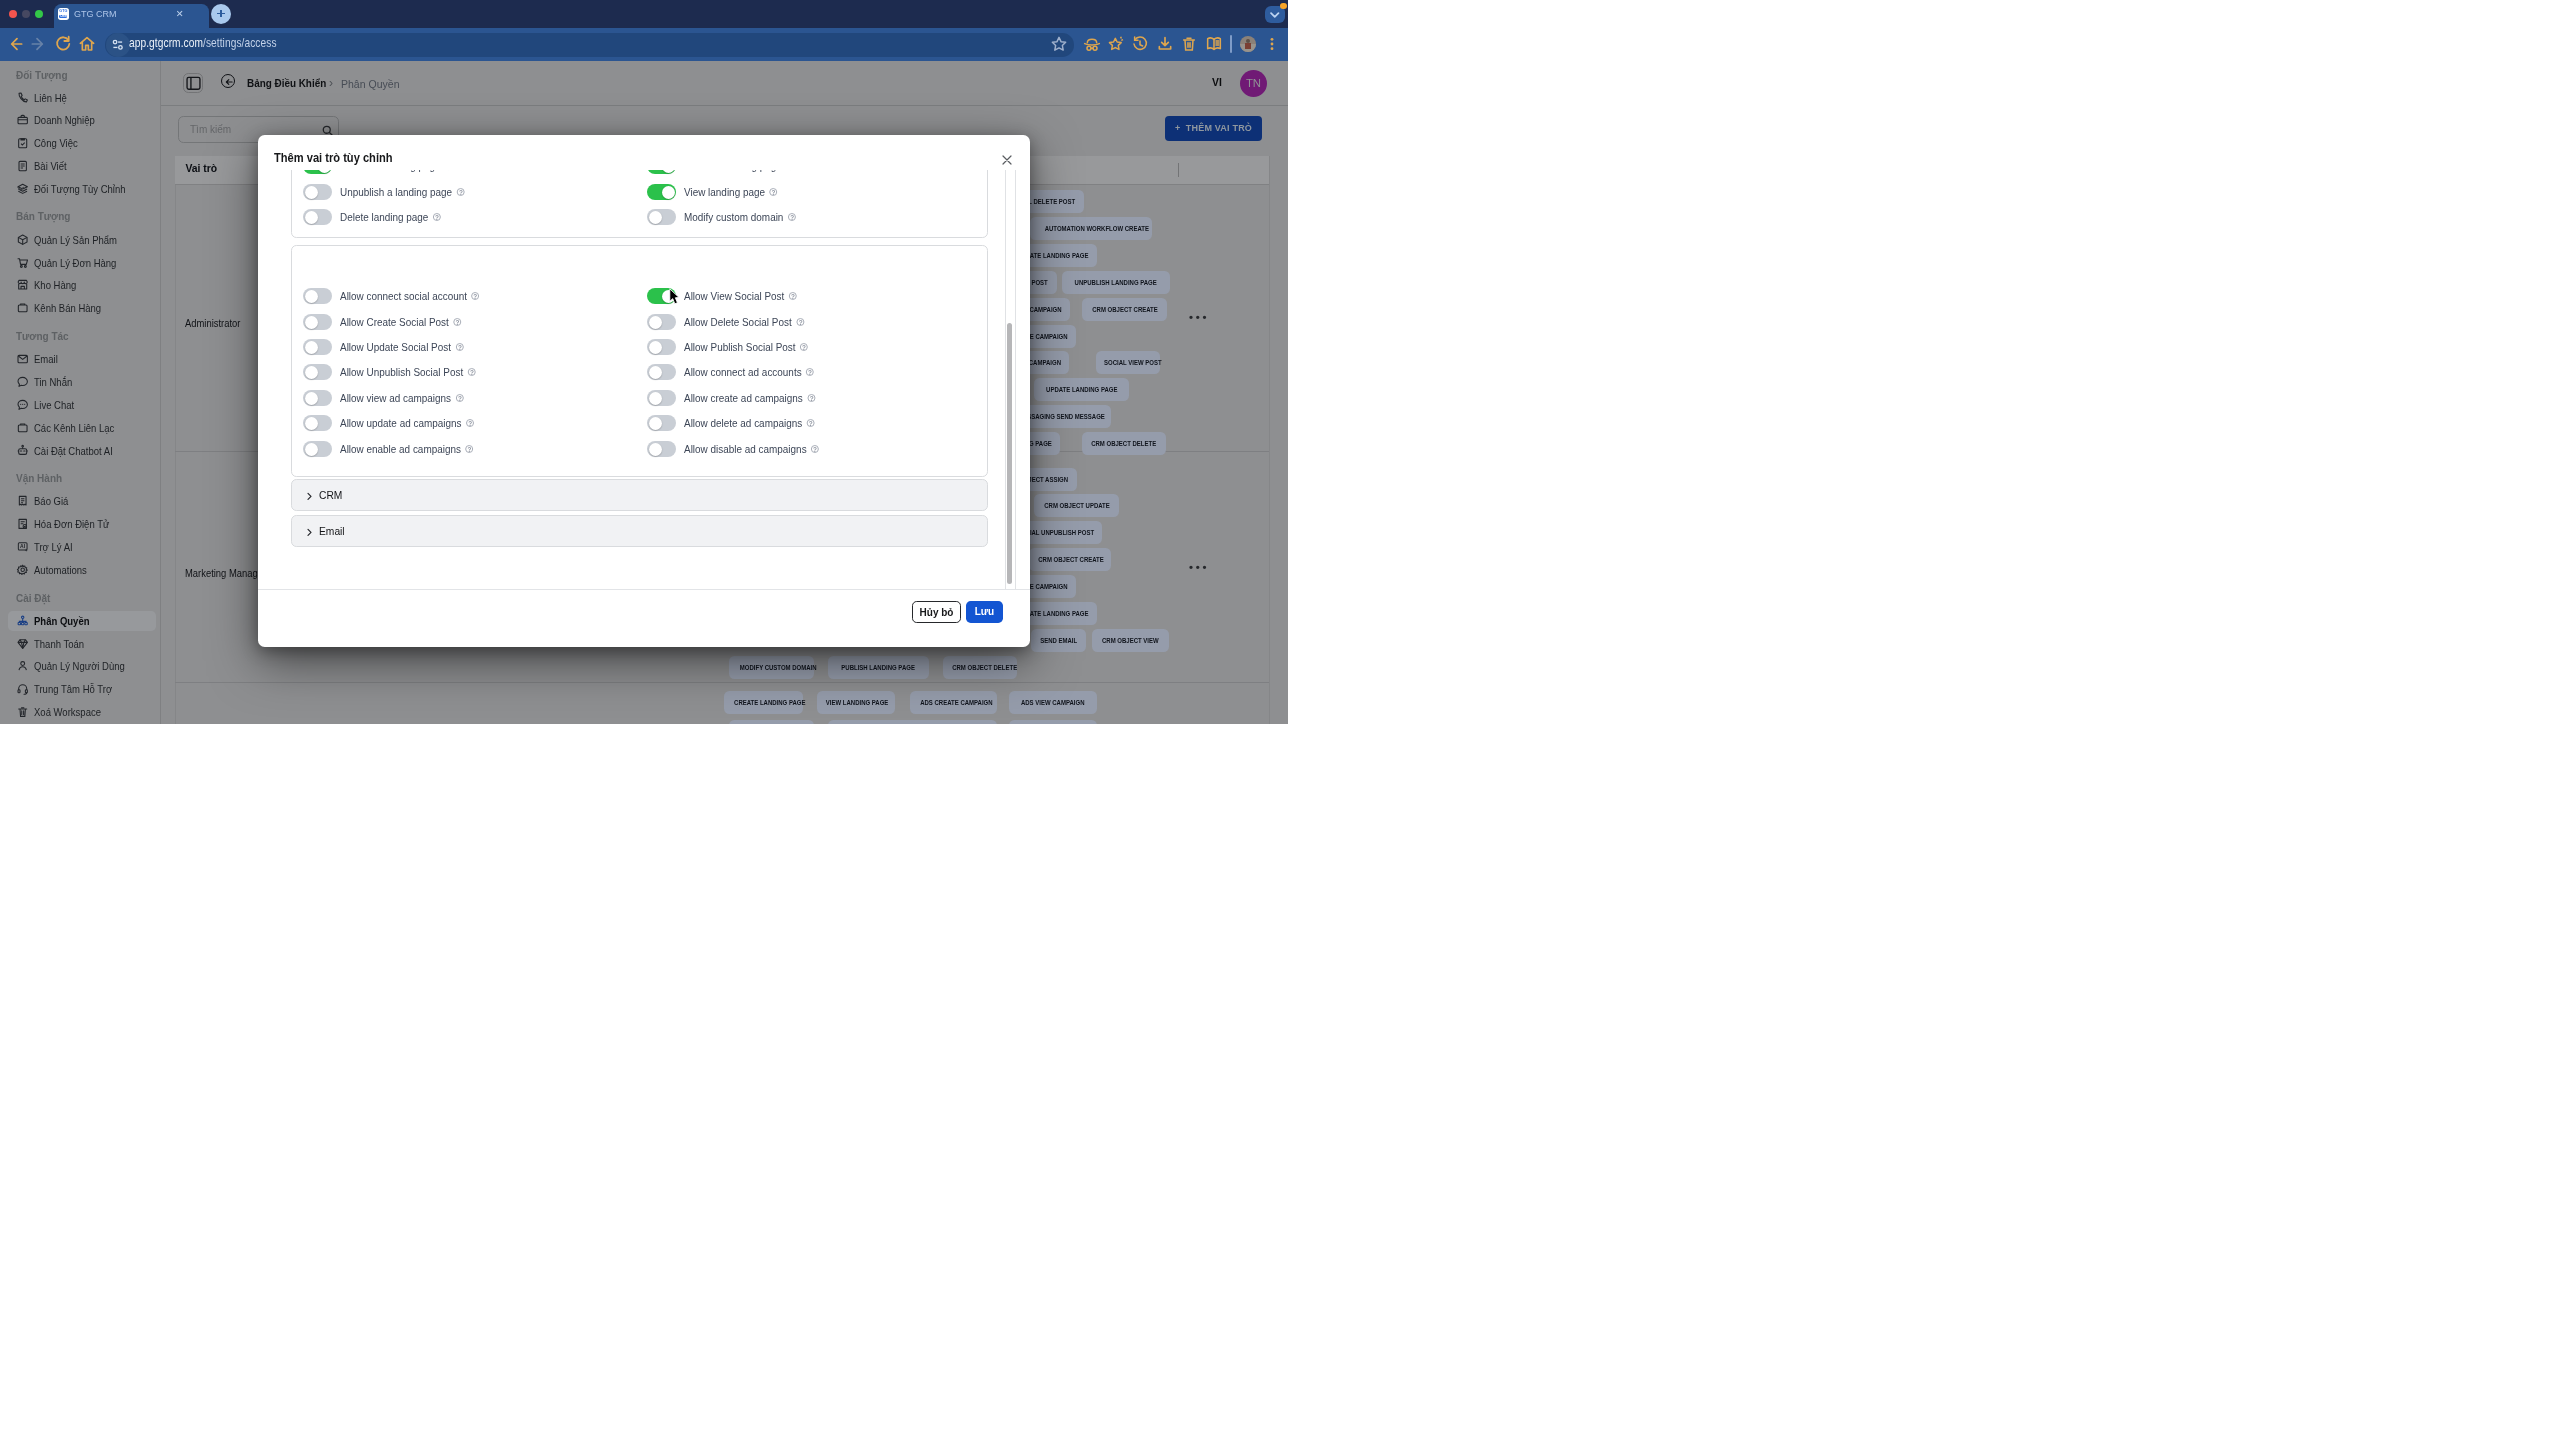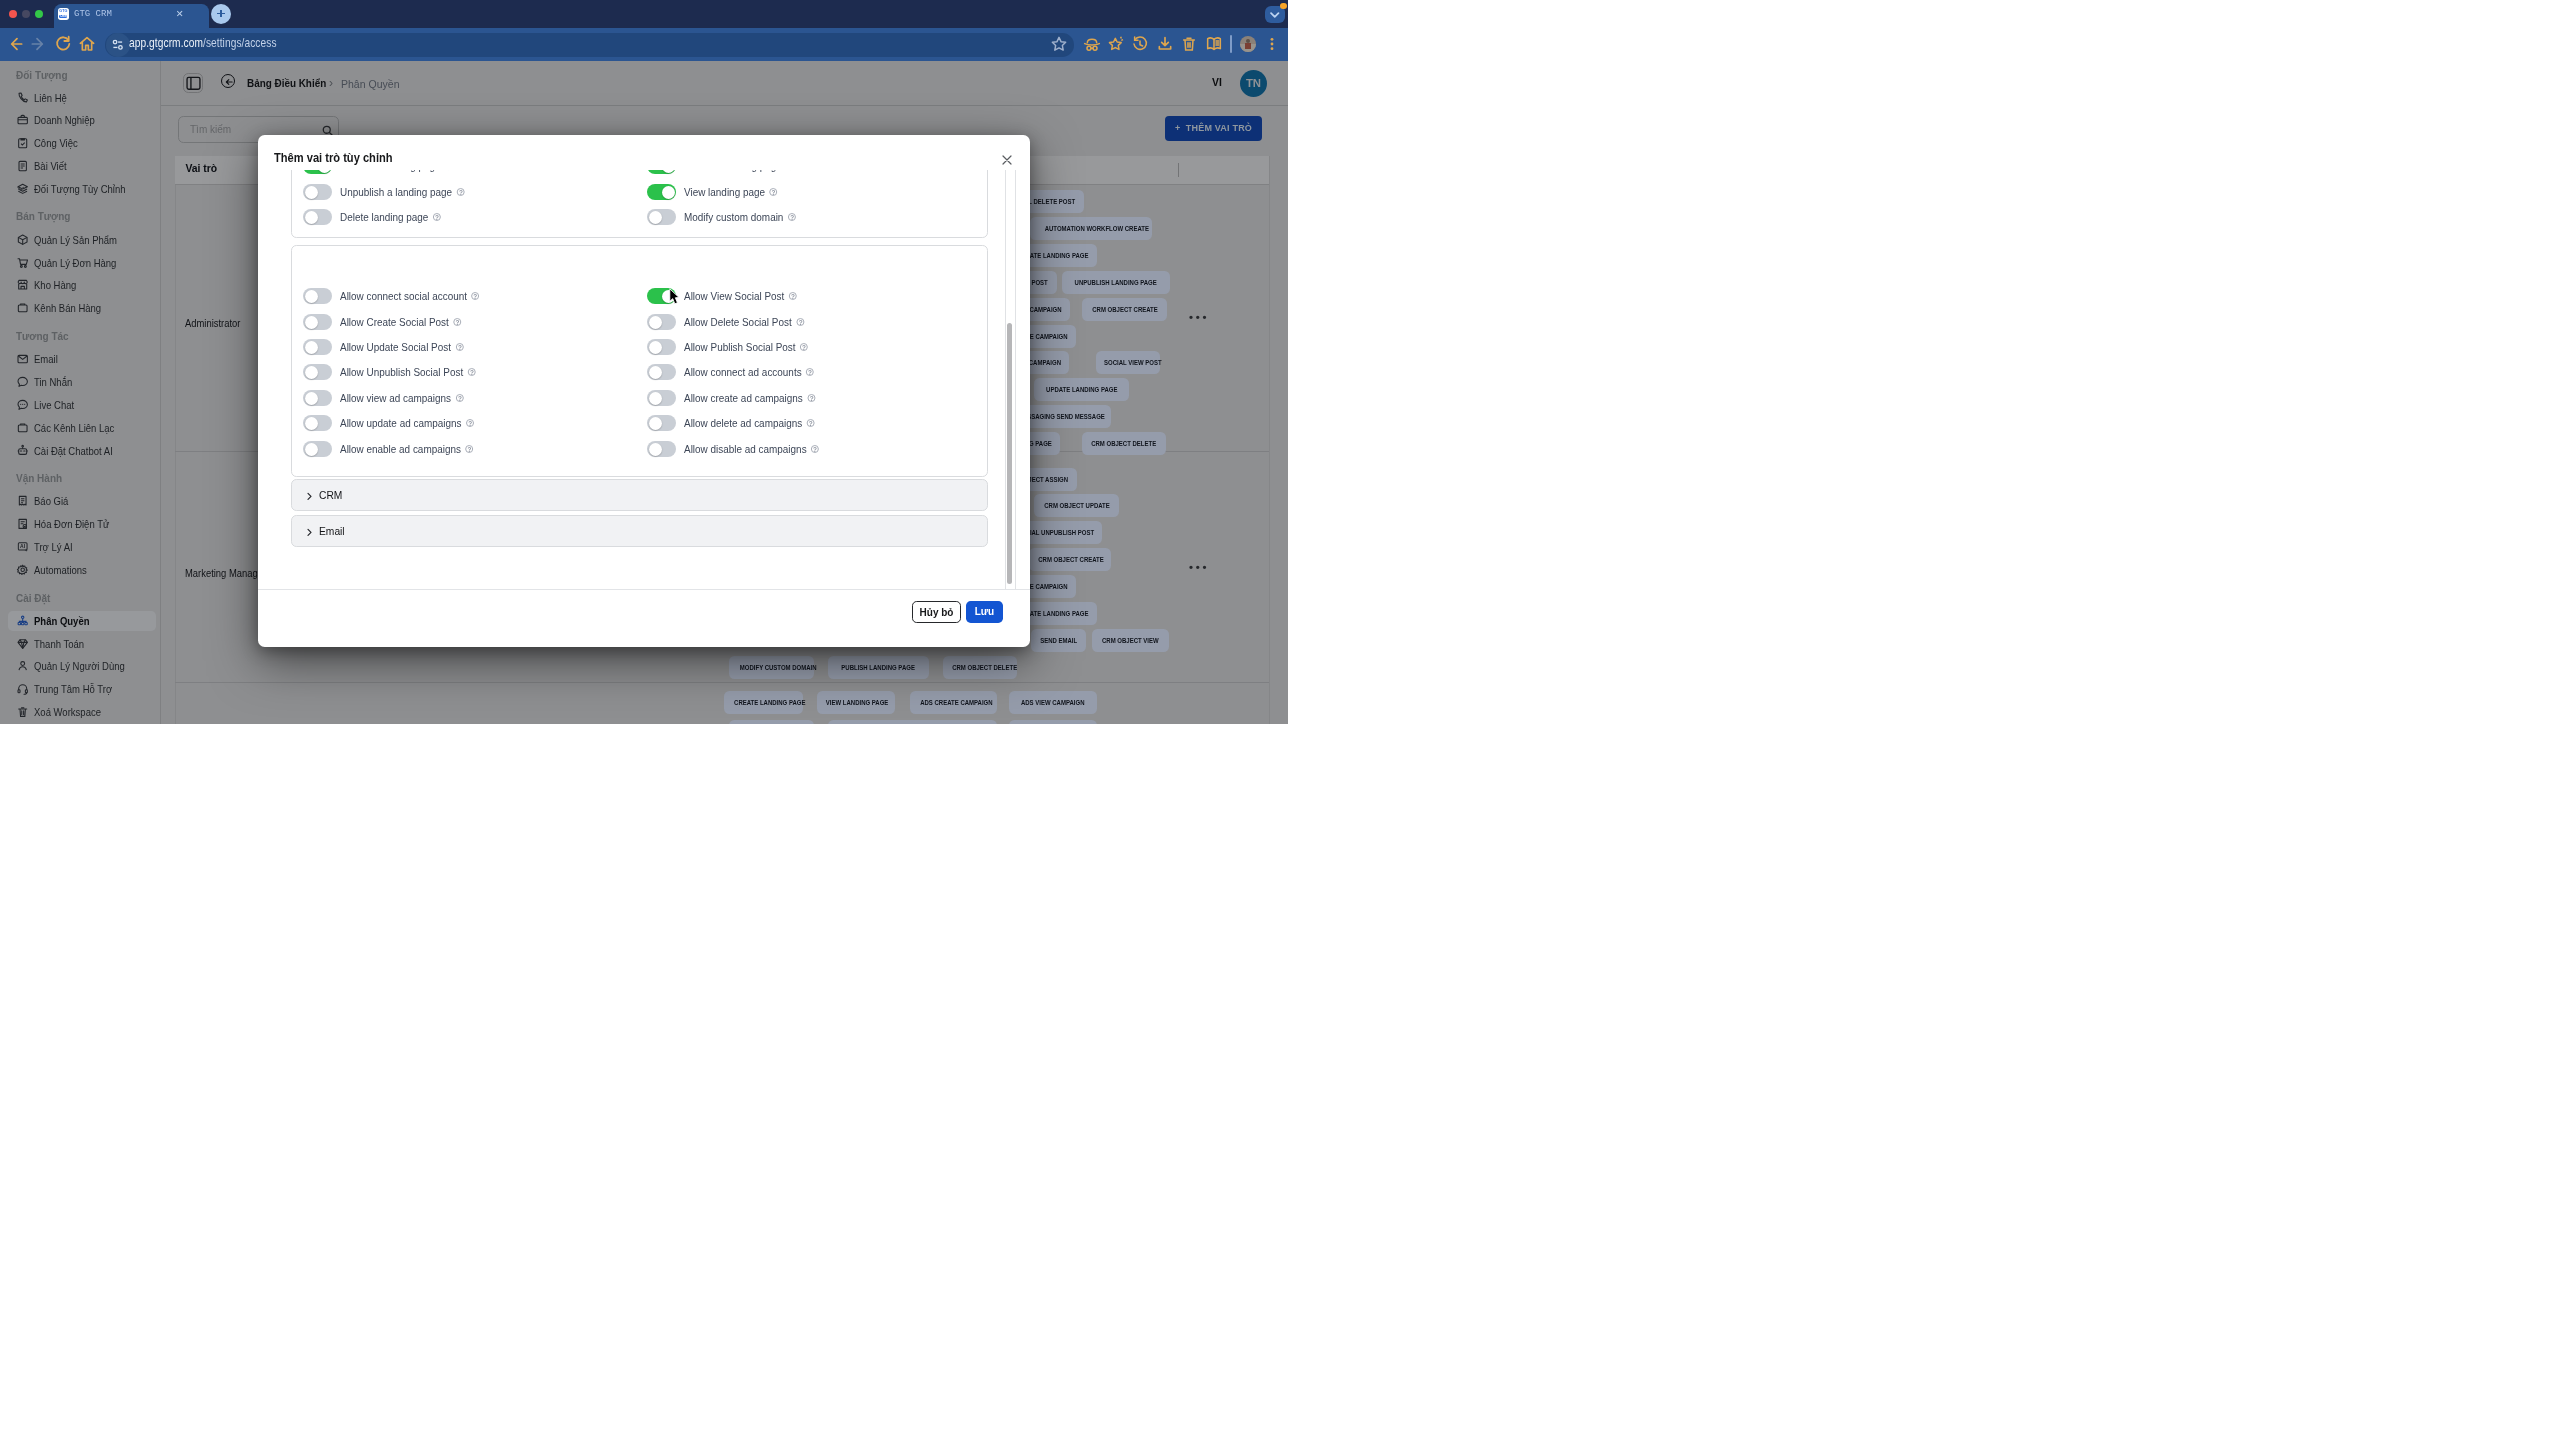--- a/index.html
+++ b/index.html
@@ -7,21 +7,21 @@
   .abs { position:absolute; }
   
   #tabstrip { position:absolute; left:0; top:0; width:1288px; height:28px; background:#1d2b4f; }
   #tab { position:absolute; left:54px; top:4px; width:155px; height:24px; background:#2b5591; border-radius:7.4px 7.4px 0 0; }
   #tab .fillet { position:absolute; bottom:0; width:8.7px; height:8.7px; background:#1d2b4f; }
   #tab .fl { left:-8.7px; border-radius:0 0 8.7px 0; }
   #tab .fr { right:-8.7px; border-radius:0 0 0 8.7px; }
   .tl { position:absolute; top:10px; width:8px; height:8px; border-radius:50%; }
   #favicon { position:absolute; left:58px; top:8.4px; width:10.7px; height:12px; background:#fff; border-radius:2.7px; }
   #favicon div { position:absolute; left:1.3px; width:8px; color:#2f6fe0; font-weight:bold; font-size:3.7px; line-height:3.7px; text-align:center; }
-  #tabtitle { position:absolute; left:74px; top:9px; font-size:9px; color:#aec5e8;font-family:Liberation Mono, monospace; }
+  #tabtitle { position:absolute; left:74px; top:9px; font-size:9px; color:#aec5e8; }
   #tabclose { position:absolute; top:8.4px; width:11.4px; height:11.4px; color:#bcd0ea; font-size:9.4px; line-height:11.4px; text-align:center; }
   #newtab { position:absolute; left:211px; top:3.7px; width:20px; height:20px; border-radius:50%; background:#a9c9ee; }
   #newtab:before, #newtab:after { content:""; position:absolute; background:#2b5c9e; }
   #newtab:before { left:6.4px; top:9.3px; width:7.4px; height:1.5px; }
   #newtab:after { left:9.3px; top:6.4px; width:1.5px; height:7.4px; }
   #chevbtn { position:absolute; left:1265px; top:6px; width:19.5px; height:17px; border-radius:6px; background:#2e5c9e; }
   #chevdot { position:absolute; left:1280px; top:2.7px; width:6.7px; height:6.7px; border-radius:50%; background:#f7a428; }
   #toolbar { position:absolute; left:0; top:28px; width:1288px; height:33px; background:#2b5591; }
   #urlpill { position:absolute; left:105px; top:33px; width:969px; height:23.5px; border-radius:11.7px; background:#21477c; }
   #tunecirc { position:absolute; left:106px; top:33px; width:23.5px; height:23.5px; border-radius:50%; background:#2b5286; }
@@ -35,21 +35,21 @@
   .sb-item { position:absolute; left:8px; width:148px; height:20px; color:#1d2024; }
   .sb-item svg { position:absolute; left:8px; top:3.4px; }
   .sb-item .lbl { position:absolute; left:25.5px; top:50%; transform:translateY(-50%) scaleX(0.89); transform-origin:left center; font-size:10.7px; white-space:nowrap; }
   #apphdr { position:absolute; left:161px; top:0; width:1127px; height:45px; border-bottom:0.7px solid #7b7d7f; }
   #panelbtn { position:absolute; left:183px; top:12px; width:20px; height:20px; border:0.7px solid #737476; border-radius:5.4px; }
   #backcirc { position:absolute; left:221px; top:13.4px; width:14px; height:14px; border:1.3px solid #101216; border-radius:50%; }
   .crumb1 { position:absolute; left:247px; top:16px; font-size:11px; font-weight:bold; color:#0f1114; transform:scaleX(0.9); transform-origin:left center; }
   .crumbsep { position:absolute; left:329px; top:15px; font-size:12px; color:#4e5257; }
   .crumb2 { position:absolute; left:341px; top:16px; font-size:11.7px; color:#474c55; transform:scaleX(0.9); transform-origin:left center; }
   #vi { position:absolute; left:1212px; top:16.4px; font-size:10.4px; font-weight:bold; color:#0c0d0f; }
-  #tnav { position:absolute; left:1240px; top:8.7px; width:27px; height:27px; border-radius:50%; background:#0c4a6e; color:#909295; font-size:11.4px; text-align:center; line-height:27px;font-weight:bold; }
+  #tnav { position:absolute; left:1240px; top:8.7px; width:27px; height:27px; border-radius:50%; background:#701a75; color:#909295; font-size:11.4px; text-align:center; line-height:27px; }
   #srch { position:absolute; left:178px; top:55px; width:161px; height:27px; border:0.7px solid #747678; border-radius:5.4px; }
   #srch .ph { position:absolute; left:10.7px; top:6.4px; font-size:11.4px; color:#646669; transform:scaleX(0.88); transform-origin:left center; }
   #addrole { position:absolute; left:1165px; top:55px; width:97px; height:25px; background:#0d3076; border-radius:4px; color:#8f979f; font-size:9px; font-weight:bold; text-align:center; line-height:25px; letter-spacing:0.2px; }
   #thead { position:absolute; left:175px; top:95px; width:1094px; height:29px; background:#98999b; border-bottom:0.7px solid #808183; }
   #thead .vt { position:absolute; left:10.4px; top:7.4px; font-size:10.4px; font-weight:bold; color:#0b0e13; }
   #thead .cdiv { position:absolute; left:1003px; top:6.7px; width:0.7px; height:14.8px; background:#737476; }
   .rowdiv { position:absolute; left:175px; width:1094px; height:0.7px; background:#7e7f82; }
   .rolename { position:absolute; left:185px; font-size:10.7px; color:#101216; transform:scaleX(0.88); transform-origin:left center; }
   .chip { position:absolute; height:23px; border-radius:5.4px; background:#959cab; color:#10141c; font-size:7.7px; font-weight:bold; line-height:23px; white-space:nowrap; text-align:center; }
   .chip b { display:inline-block; transform:scaleX(0.78); transform-origin:center; font-weight:bold; }

